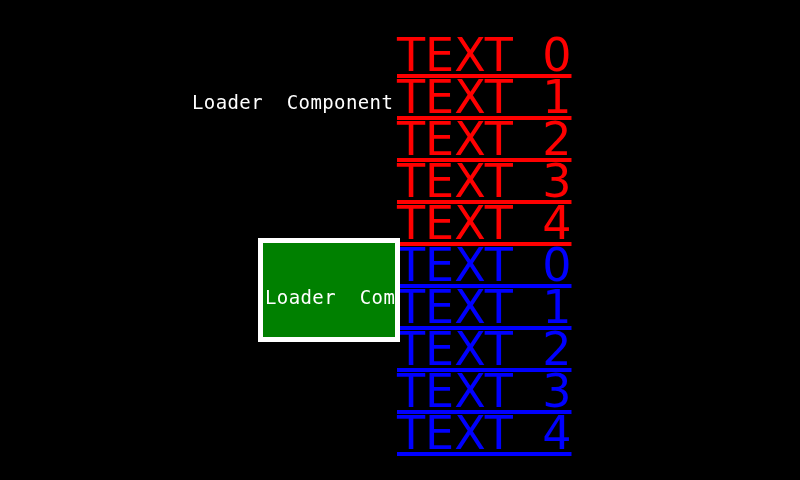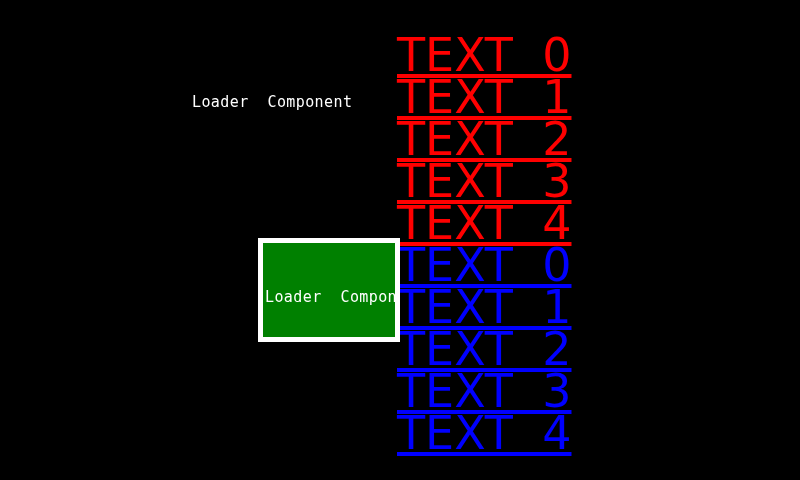--- a/index.html
+++ b/index.html
@@ -19,21 +19,21 @@
     width: 800px;
     height: 480px;
     background: #000000;
     overflow: hidden;
   }
 
   
   .loader-label {
     position: absolute;
     font-family: "DejaVu Sans Mono", monospace;
-    font-size: 15px;
+    font-size: 19px;
     line-height: 16px;
     letter-spacing: 0.4px;
     white-space: pre;
     color: #ffffff;
   }
   #top-loader-label {
     left: 192px;
     top: 94px;
   }
 

